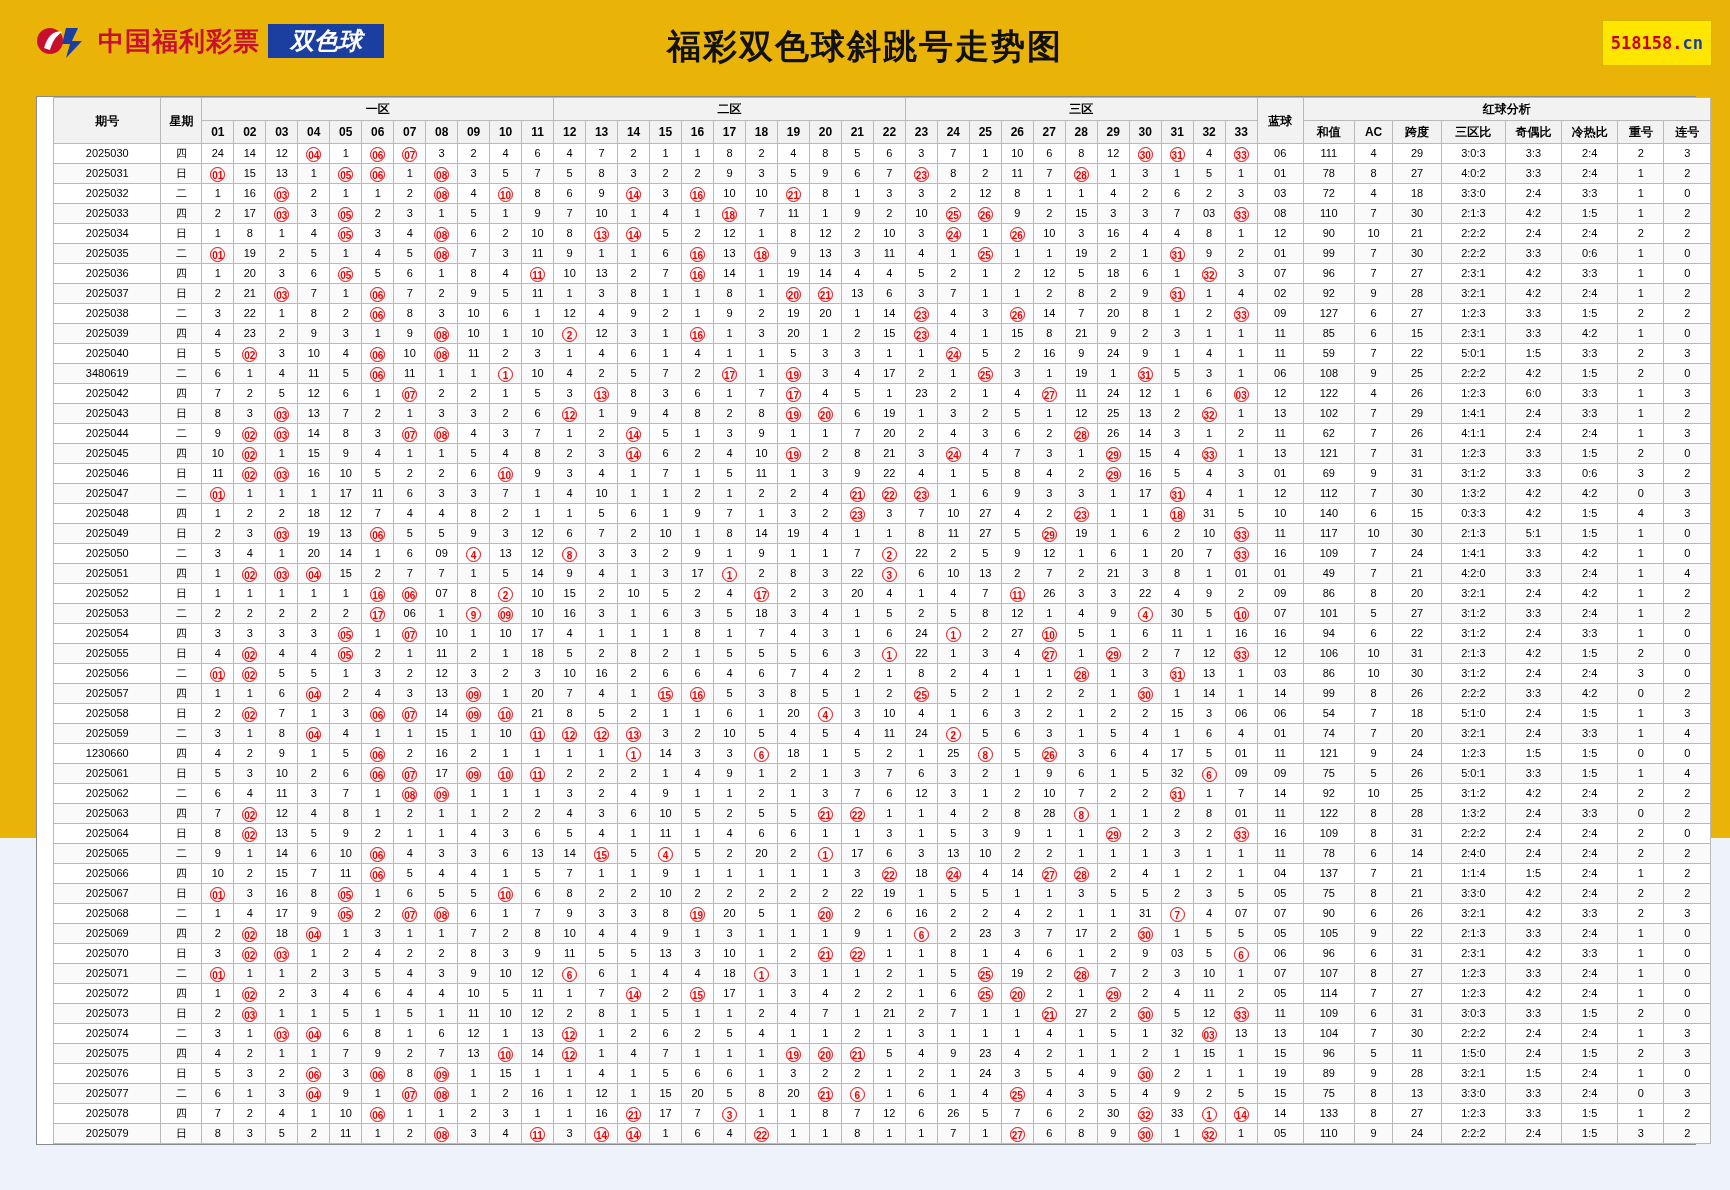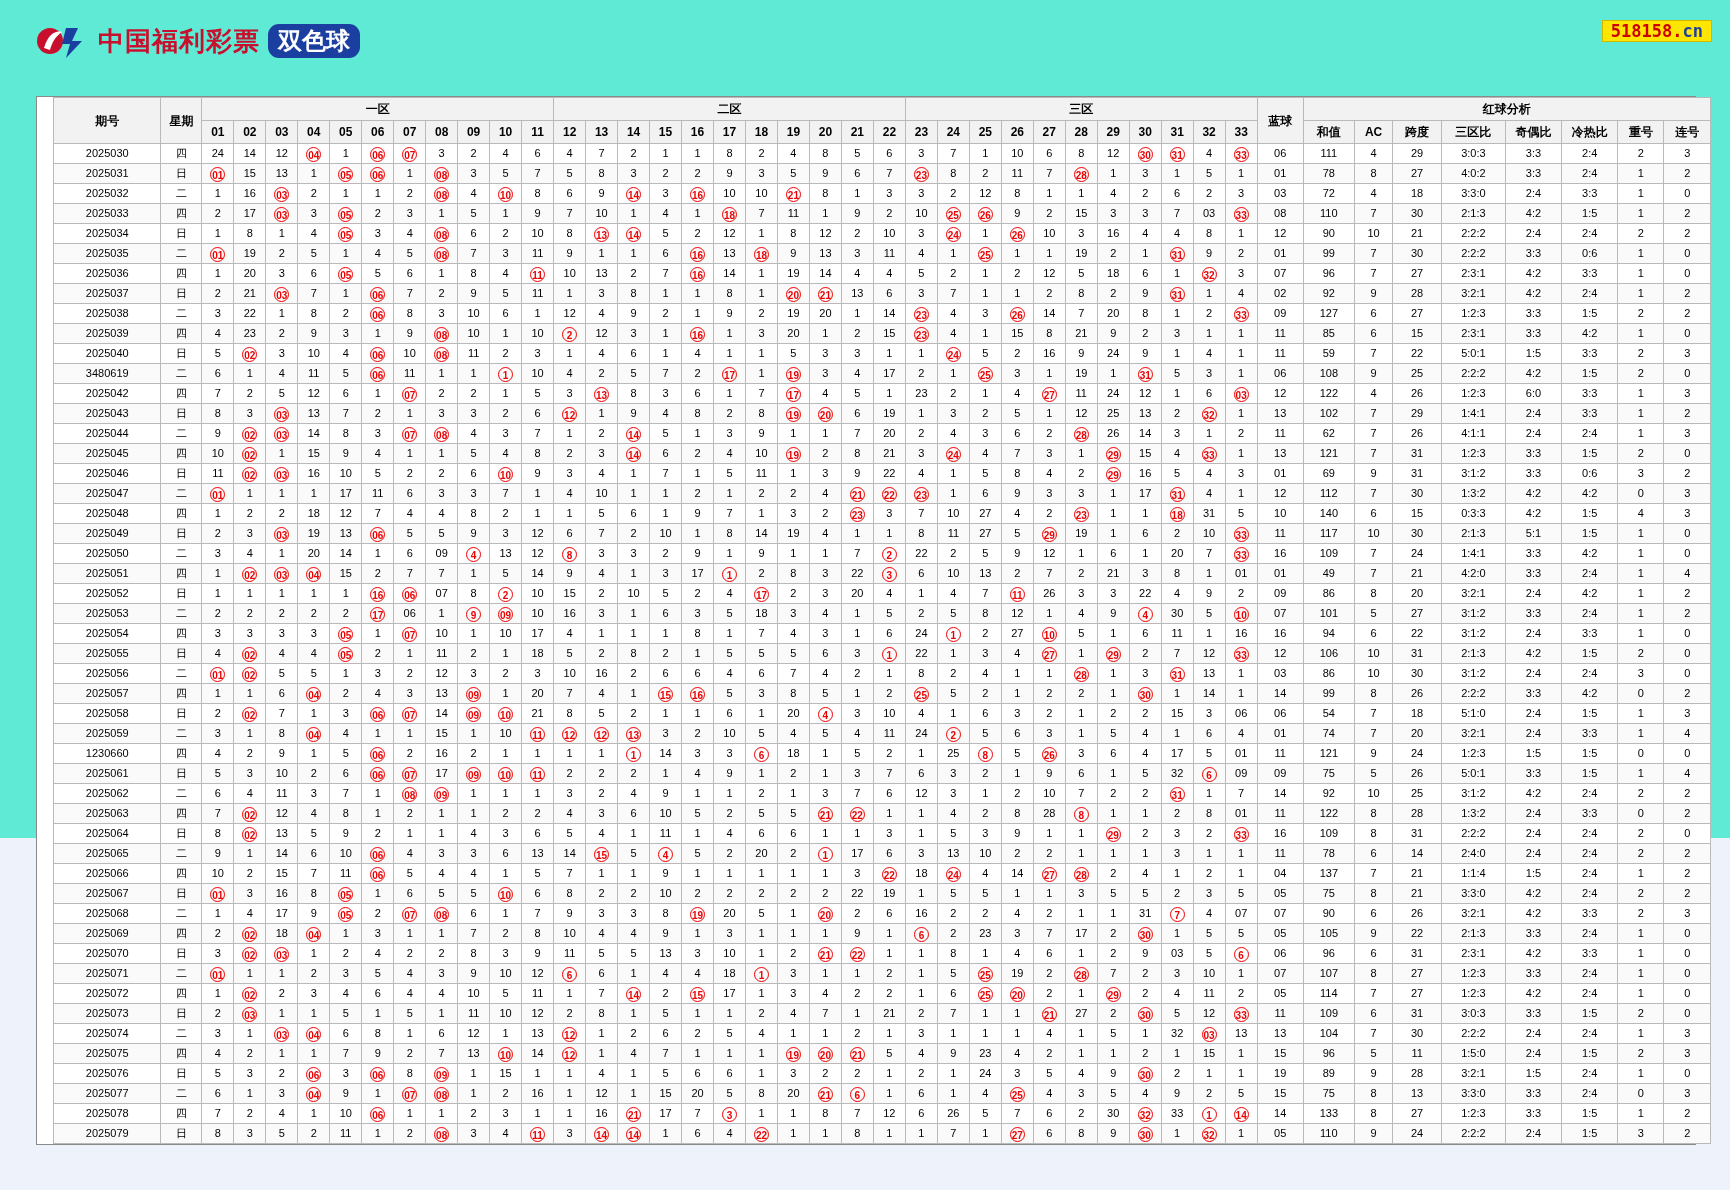--- a/index.html
+++ b/index.html
@@ -2,34 +2,34 @@
 <html><head>
 <meta charset="utf-8">
 <style>
   html,body{margin:0;padding:0;}
   body{
     width:1730px;height:1190px;
     background:#eef2fa;
     font-family:"Liberation Sans", sans-serif;
     -webkit-font-smoothing:antialiased;
   }
-  .page{position:relative;width:1730px;height:838px;background:#5eead4;}
+  .page{position:relative;width:1730px;height:838px;background:#eab308;}
   .header{position:relative;height:78px;}
   .logo-wrap{position:absolute;left:36px;top:18px;display:flex;align-items:center;gap:8px;}
   .logo-mark{width:54px;height:46px;display:block;}
   .logo-text{font-size:26px;font-weight:bold;color:#c8102e;letter-spacing:1px;font-family:"DejaVu Sans","Liberation Sans",sans-serif;}
-  .logo-badge{background:#1a3fa0;color:#fff;font-size:24px;font-weight:bold;padding:1px 10px;border-radius:11px;font-family:"DejaVu Sans","Liberation Sans",sans-serif;}
+  .logo-badge{background:#1a3fa0;color:#fff;font-size:24px;font-weight:bold;padding:1px 22px;border-radius:0;font-family:"DejaVu Sans","Liberation Sans",sans-serif;font-style:italic;}
   .title{
     position:absolute;left:0;right:0;top:24px;text-align:center;
     font-size:34px;font-weight:bold;color:#111;
     font-family:"DejaVu Serif","Liberation Serif",serif;letter-spacing:2px;
   }
   .watermark{
     position:absolute;right:18px;top:20px;background:#ffe600;color:#c00;
-    font-size:17px;font-weight:bold;padding:0 8px;border:1px solid #d4b800;
+    font-size:17px;font-weight:bold;padding:12px 8px;border:1px solid #d4b800;
     font-family:"DejaVu Sans Mono","Liberation Mono",monospace;
   }
   .watermark .cn{color:#1a3fa0;}
 
   .tablewrap{position:absolute;left:36px;top:96px;width:1658px;background:#fff;border:1px solid #8a8a8a;}
   table.grid{border-collapse:collapse;width:1658px;table-layout:fixed;background:#fff;margin-left:16px;}
   table.grid th, table.grid td{
     border:1px solid #b9b9b9;
     font-size:11px;
     text-align:center;
@@ -83,20 +83,21 @@
   <div class="header">
     <div class="logo-wrap">
       <svg class="logo-mark" viewBox="0 0 54 46">
         <circle cx="14" cy="23" r="13" fill="#c8102e"></circle>
         <path d="M8 30 C12 16, 20 12, 26 14 C20 18, 16 24, 14 32 Z" fill="#ffffff"></path>
         <path d="M30 10 L42 10 L36 23 L46 23 L30 40 L34 26 L26 26 Z" fill="#1a3fa0"></path>
       </svg>
       <span class="logo-text">中国福利彩票</span>
       <span class="logo-badge">双色球</span>
     </div>
+    <div class="title">福彩双色球斜跳号走势图</div>
     <div class="watermark">
       <span>518158.</span><span class="cn">cn</span>
     </div>
   </div>
 
   <div class="tablewrap">
     <table class="grid">
       <colgroup id="cg">
           <col class="col-issue">
           <col class="col-week">

